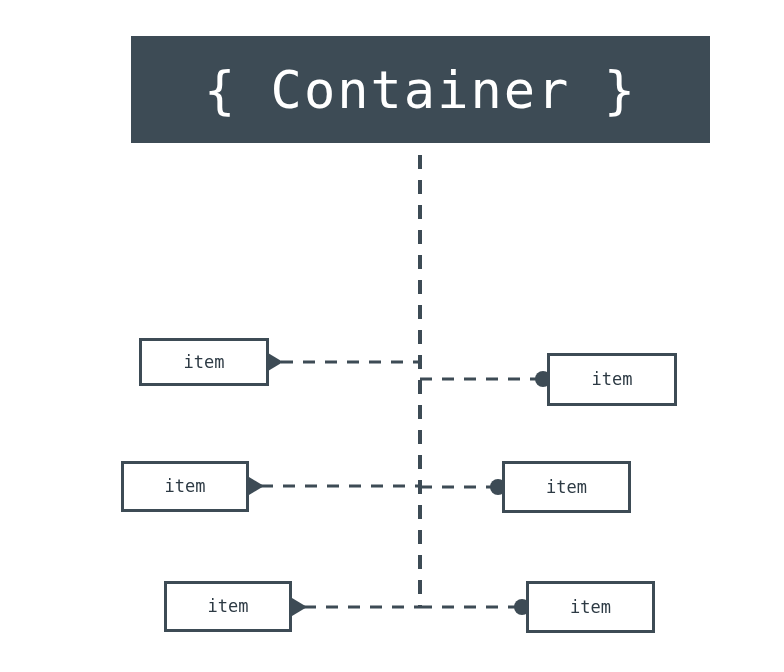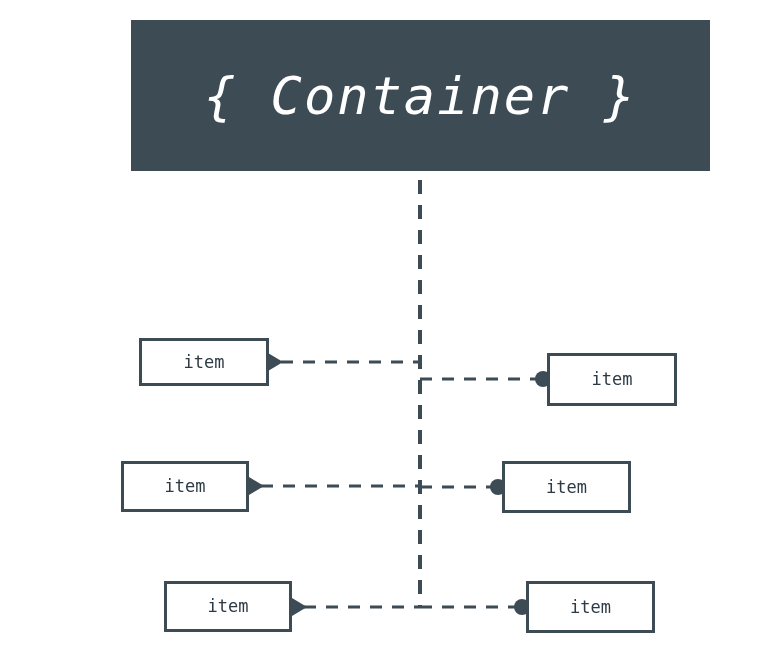--- a/index.html
+++ b/index.html
@@ -23,29 +23,28 @@
     position: absolute;
     left: 0;
     top: 0;
     width: 784px;
     height: 672px;
     display: block;
   }
   .container-header {
     position: absolute;
     left: 131px;
-    top: 20px;
+    top: 36px;
     width: 579px;
-    height: 151px;
+    height: 107px;
     background-color: #3d4b55;
     display: flex;
     align-items: center;
     justify-content: center;
     box-sizing: border-box;
-    font-style: italic;
   }
   .container-header-label {
     color: #ffffff;
     font-family: "DejaVu Sans Mono", "Liberation Mono", monospace;
     font-size: 52px;
     font-weight: 400;
     letter-spacing: 2px;
     line-height: 1;
     white-space: pre;
   }

